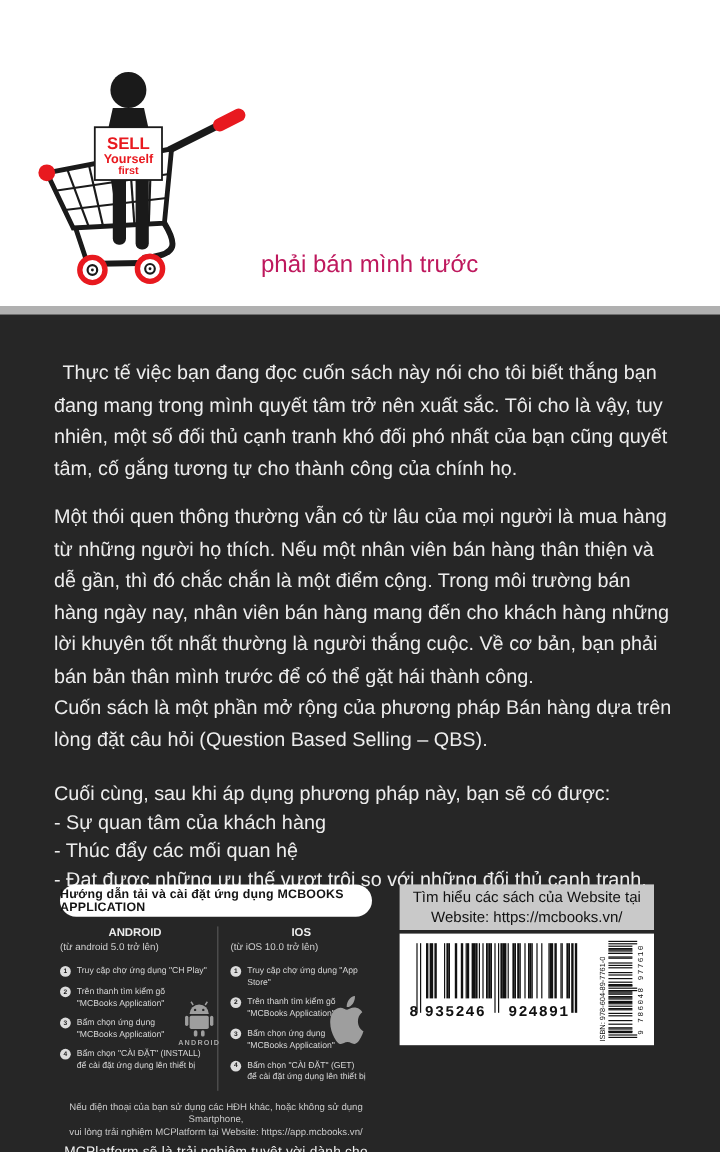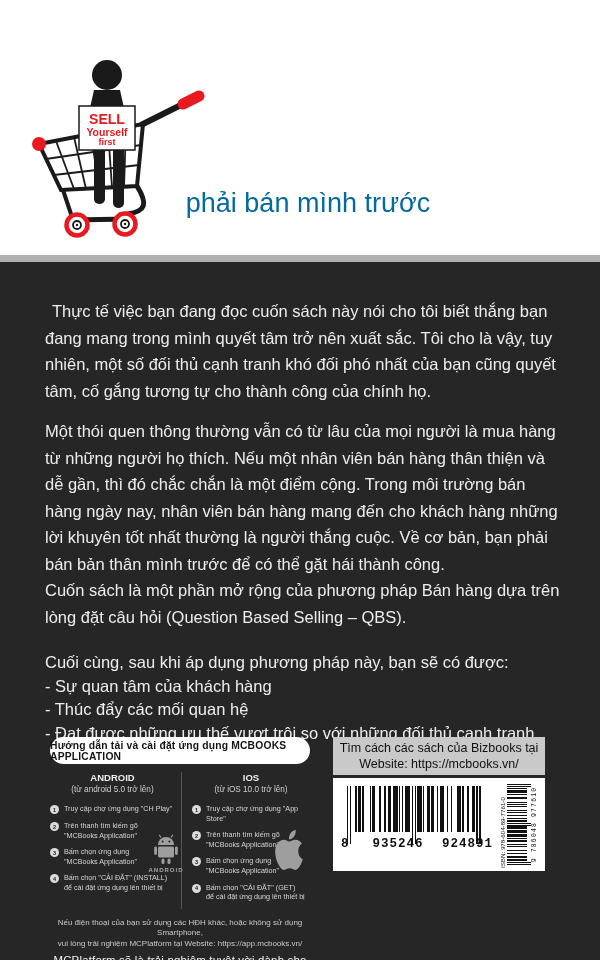--- a/index.html
+++ b/index.html
@@ -11,22 +11,22 @@
   .cover { position:relative; width:600px; height:960px; background:#ffffff; }
 
   
   .top-header { position:absolute; left:0; top:0; width:600px; height:255px; background:#fff; }
   .cart-svg { position:absolute; left:15px; top:48px; }
   .book-title {
     position:absolute; left:150px; top:161px; width:316px; text-align:center;
     font-size:33px; color:#e8191f; letter-spacing:.5px; white-space:nowrap;
   }
   .book-subtitle {
-    position:absolute; left:150px; top:188px; width:316px; text-align:center;
-    font-size:27px; color:#0369a1; white-space:nowrap;
+    position:absolute; left:150px; top:210px; width:316px; text-align:center;
+    font-size:20px; color:#be185d; white-space:nowrap;
   }
   .gray-band { position:absolute; left:0; top:255px; width:600px; height:7px; background:#b0b0b0; }
 
   
   .panel { position:absolute; left:0; top:262px; width:600px; height:698px; background:#262626; }
 
   .blurb { position:absolute; left:45px; top:36px; width:519px; color:#ededed;
            font-size:16.5px; line-height:26.5px; }
   .blurb p { margin:0; }
   .p1 { text-indent:7px; margin-bottom:14px !important; }
@@ -36,21 +36,21 @@
   .app-guide { position:absolute; left:50px; top:475px; width:260px; }
   .pill {
     height:27px; border-radius:14px; background:#ffffff; color:#141414;
     font-size:10.3px; font-weight:bold; letter-spacing:.2px;
     display:flex; align-items:center; justify-content:center;
   }
   .cols { display:flex; margin-top:8px; position:relative; }
   .col-android { width:132px; border-right:1px solid #555; padding-right:6px; }
   .col-ios { flex:1; padding-left:10px; }
   .os-name { text-align:center; font-size:9.5px; font-weight:bold; color:#ececec; }
-  .os-req  { text-align:center; font-size:8.2px; color:#cfcfcf; margin-top:2px; }
+  .os-req  { text-align:left; font-size:8.2px; color:#cfcfcf; margin-top:2px; }
   .steps { margin-top:10px; }
   .step { display:flex; gap:5px; margin-bottom:7px; }
   .step-num {
     flex:none; width:9px; height:9px; margin-top:1px; border-radius:50%;
     background:#dcdcdc; color:#1a1a1a; font-size:5.5px; font-weight:bold;
     display:flex; align-items:center; justify-content:center;
   }
   .step-text { white-space:pre-line; font-size:7.2px; line-height:9.6px; color:#d6d6d6; }
   .android-icon { position:absolute; left:103px; top:62px; }
   .android-wordmark { position:absolute; left:94px; top:95px; width:44px; text-align:center;
@@ -67,21 +67,21 @@
     font-size:12.5px; line-height:16px; padding-top:3px;
   }
   .barcode-box { margin-top:3px; height:93px; background:#ffffff; position:relative; }
   .ean-bars { position:absolute; left:14px; top:8px; display:flex; align-items:flex-start; }
   .ean-digits {
     position:absolute; left:8px; top:59px; width:152px; display:flex;
     font-family:"Liberation Mono","DejaVu Sans Mono",monospace;
     font-size:12.5px; font-weight:bold; color:#111;
   }
   .ean-digits .d1 { width:13px; }
-  .ean-digits .dg { flex:1; text-align:right; letter-spacing:1px; }
+  .ean-digits .dg { flex:1; text-align:left; letter-spacing:1px; }
   .isbn-wrap { position:absolute; right:2px; top:3px; width:44px; height:87px; }
   .isbn-inner {
     position:absolute; left:0; top:87px; width:87px; height:44px;
     transform:rotate(-90deg); transform-origin:0 0;
     display:flex; flex-direction:column; align-items:center;
   }
   .isbn-label { width:100%; font-size:6.2px; color:#111; }
   .isbn-bars { display:flex; align-items:flex-start; margin-top:1px; }
   .isbn-digits { width:100%; text-align:center; font-size:6.4px; letter-spacing:1.2px; color:#111;
     font-family:"Liberation Mono","DejaVu Sans Mono",monospace; }
@@ -238,21 +238,21 @@
 
       <div class="notes">
         <div class="note-small">Nếu điện thoại của bạn sử dụng các HĐH khác, hoặc không sử dụng Smartphone,</div>
         <div class="note-small">vui lòng trải nghiệm MCPlatform tại Website: https://app.mcbooks.vn/</div>
         <div class="note-big">MCPlatform sẽ là trải nghiệm tuyệt vời dành cho bạn!</div>
       </div>
     </div>
 
     <div class="publisher">
       <div class="info-box">
-        <div>Tìm cách các sách của Bizbooks tại</div>
+        <div>Tìm hiểu các sách của Website tại</div>
         <div>Website: https://mcbooks.vn/</div>
       </div>
 
       <div class="barcode-box">
         <div class="ean-bars" id="ean-bars">
             <div style="flex: 0 0 auto; width: 1.42px; height: 58px; background: rgb(17, 17, 17);"></div>
             <div style="flex: 0 0 auto; width: 1.42px; height: 58px; background: transparent;"></div>
             <div style="flex: 0 0 auto; width: 1.42px; height: 58px; background: rgb(17, 17, 17);"></div>
             <div style="flex: 0 0 auto; width: 1.42px; height: 46px; background: transparent;"></div>
             <div style="flex: 0 0 auto; width: 1.42px; height: 46px; background: transparent;"></div>

